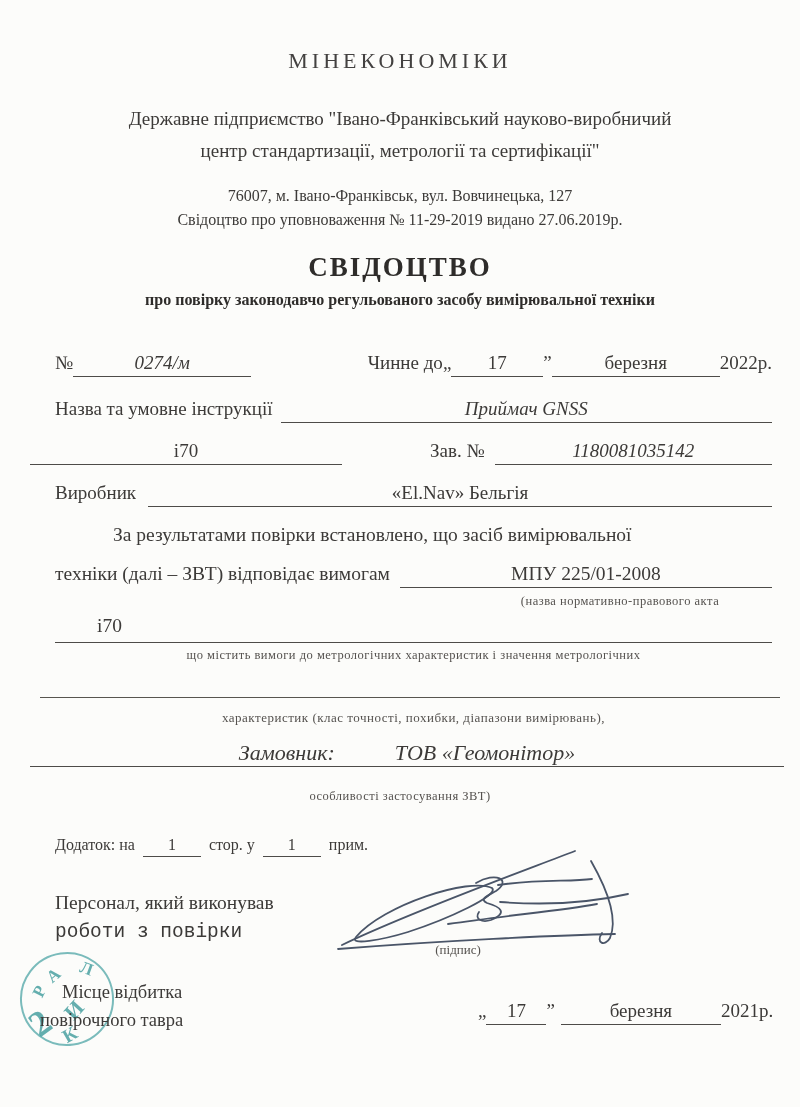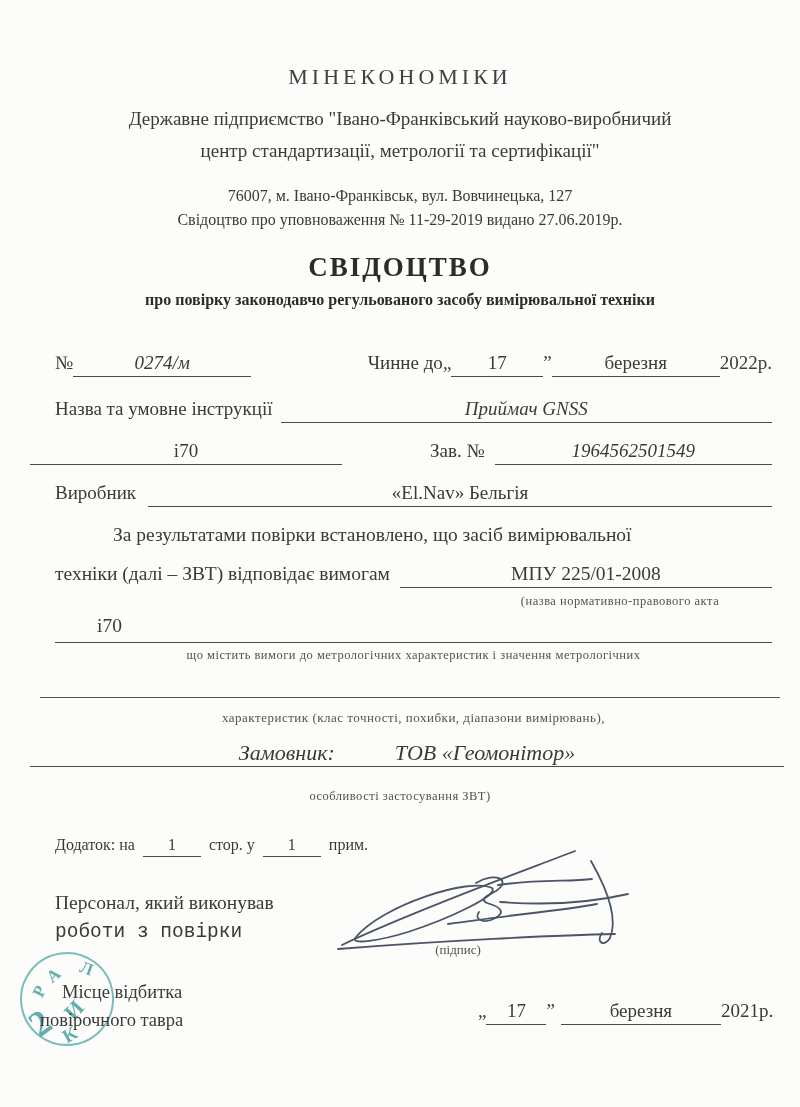--- a/index.html
+++ b/index.html
@@ -8,21 +8,21 @@
     position:relative;
     width:800px; height:1107px;
     margin:0 auto;
     background:#fcfcfa;
     color:#3c3a38;
     font-family:"Liberation Serif","DejaVu Serif",serif;
     overflow:hidden;
   }
   .abs { position:absolute; }
   .center { text-align:center; width:100%; }
-  .ministry { top:48px; font-size:22px; letter-spacing:4px; color:#434140;margin-top:16px; }
+  .ministry { top:48px; font-size:22px; letter-spacing:4px; color:#434140; }
   .ent1 { top:108px; font-size:19px; }
   .ent2 { top:140px; font-size:19px; }
   .addr { top:187px; font-size:16px; }
   .auth { top:211px; font-size:16px; }
   .doc-title { top:252px; font-size:27px; font-weight:bold; letter-spacing:2px; color:#2e2c2a; }
   .doc-subtitle { top:291px; font-size:16px; font-weight:bold; color:#2e2c2a; }
 
   .row { display:flex; align-items:flex-end; }
   .u {
     display:inline-block;
@@ -109,21 +109,21 @@
 
   <div class="abs row row-name">
     <span class="lbl">Назва та умовне інструкції</span>
     <span class="u ital" style="flex:1; margin-left:8px;">Приймач GNSS</span>
   </div>
 
   <div class="abs row row-model">
     <span class="u" style="width:312px;">і70</span>
     <span style="width:88px;"></span>
     <span class="lbl">Зав. №</span>
-    <span class="u ital" style="flex:1; margin-left:10px;">1964562501549</span>
+    <span class="u ital" style="flex:1; margin-left:10px;">1180081035142</span>
   </div>
 
   <div class="abs row row-manu">
     <span class="lbl">Виробник</span>
     <span class="u" style="flex:1; margin-left:12px;">«El.Nav» Бельгія</span>
   </div>
 
   <div class="abs para1">За результатами повірки встановлено, що засіб вимірювальної</div>
   <div class="abs row para2">
     <span class="lbl">техніки (далі – ЗВТ) відповідає вимогам</span>

